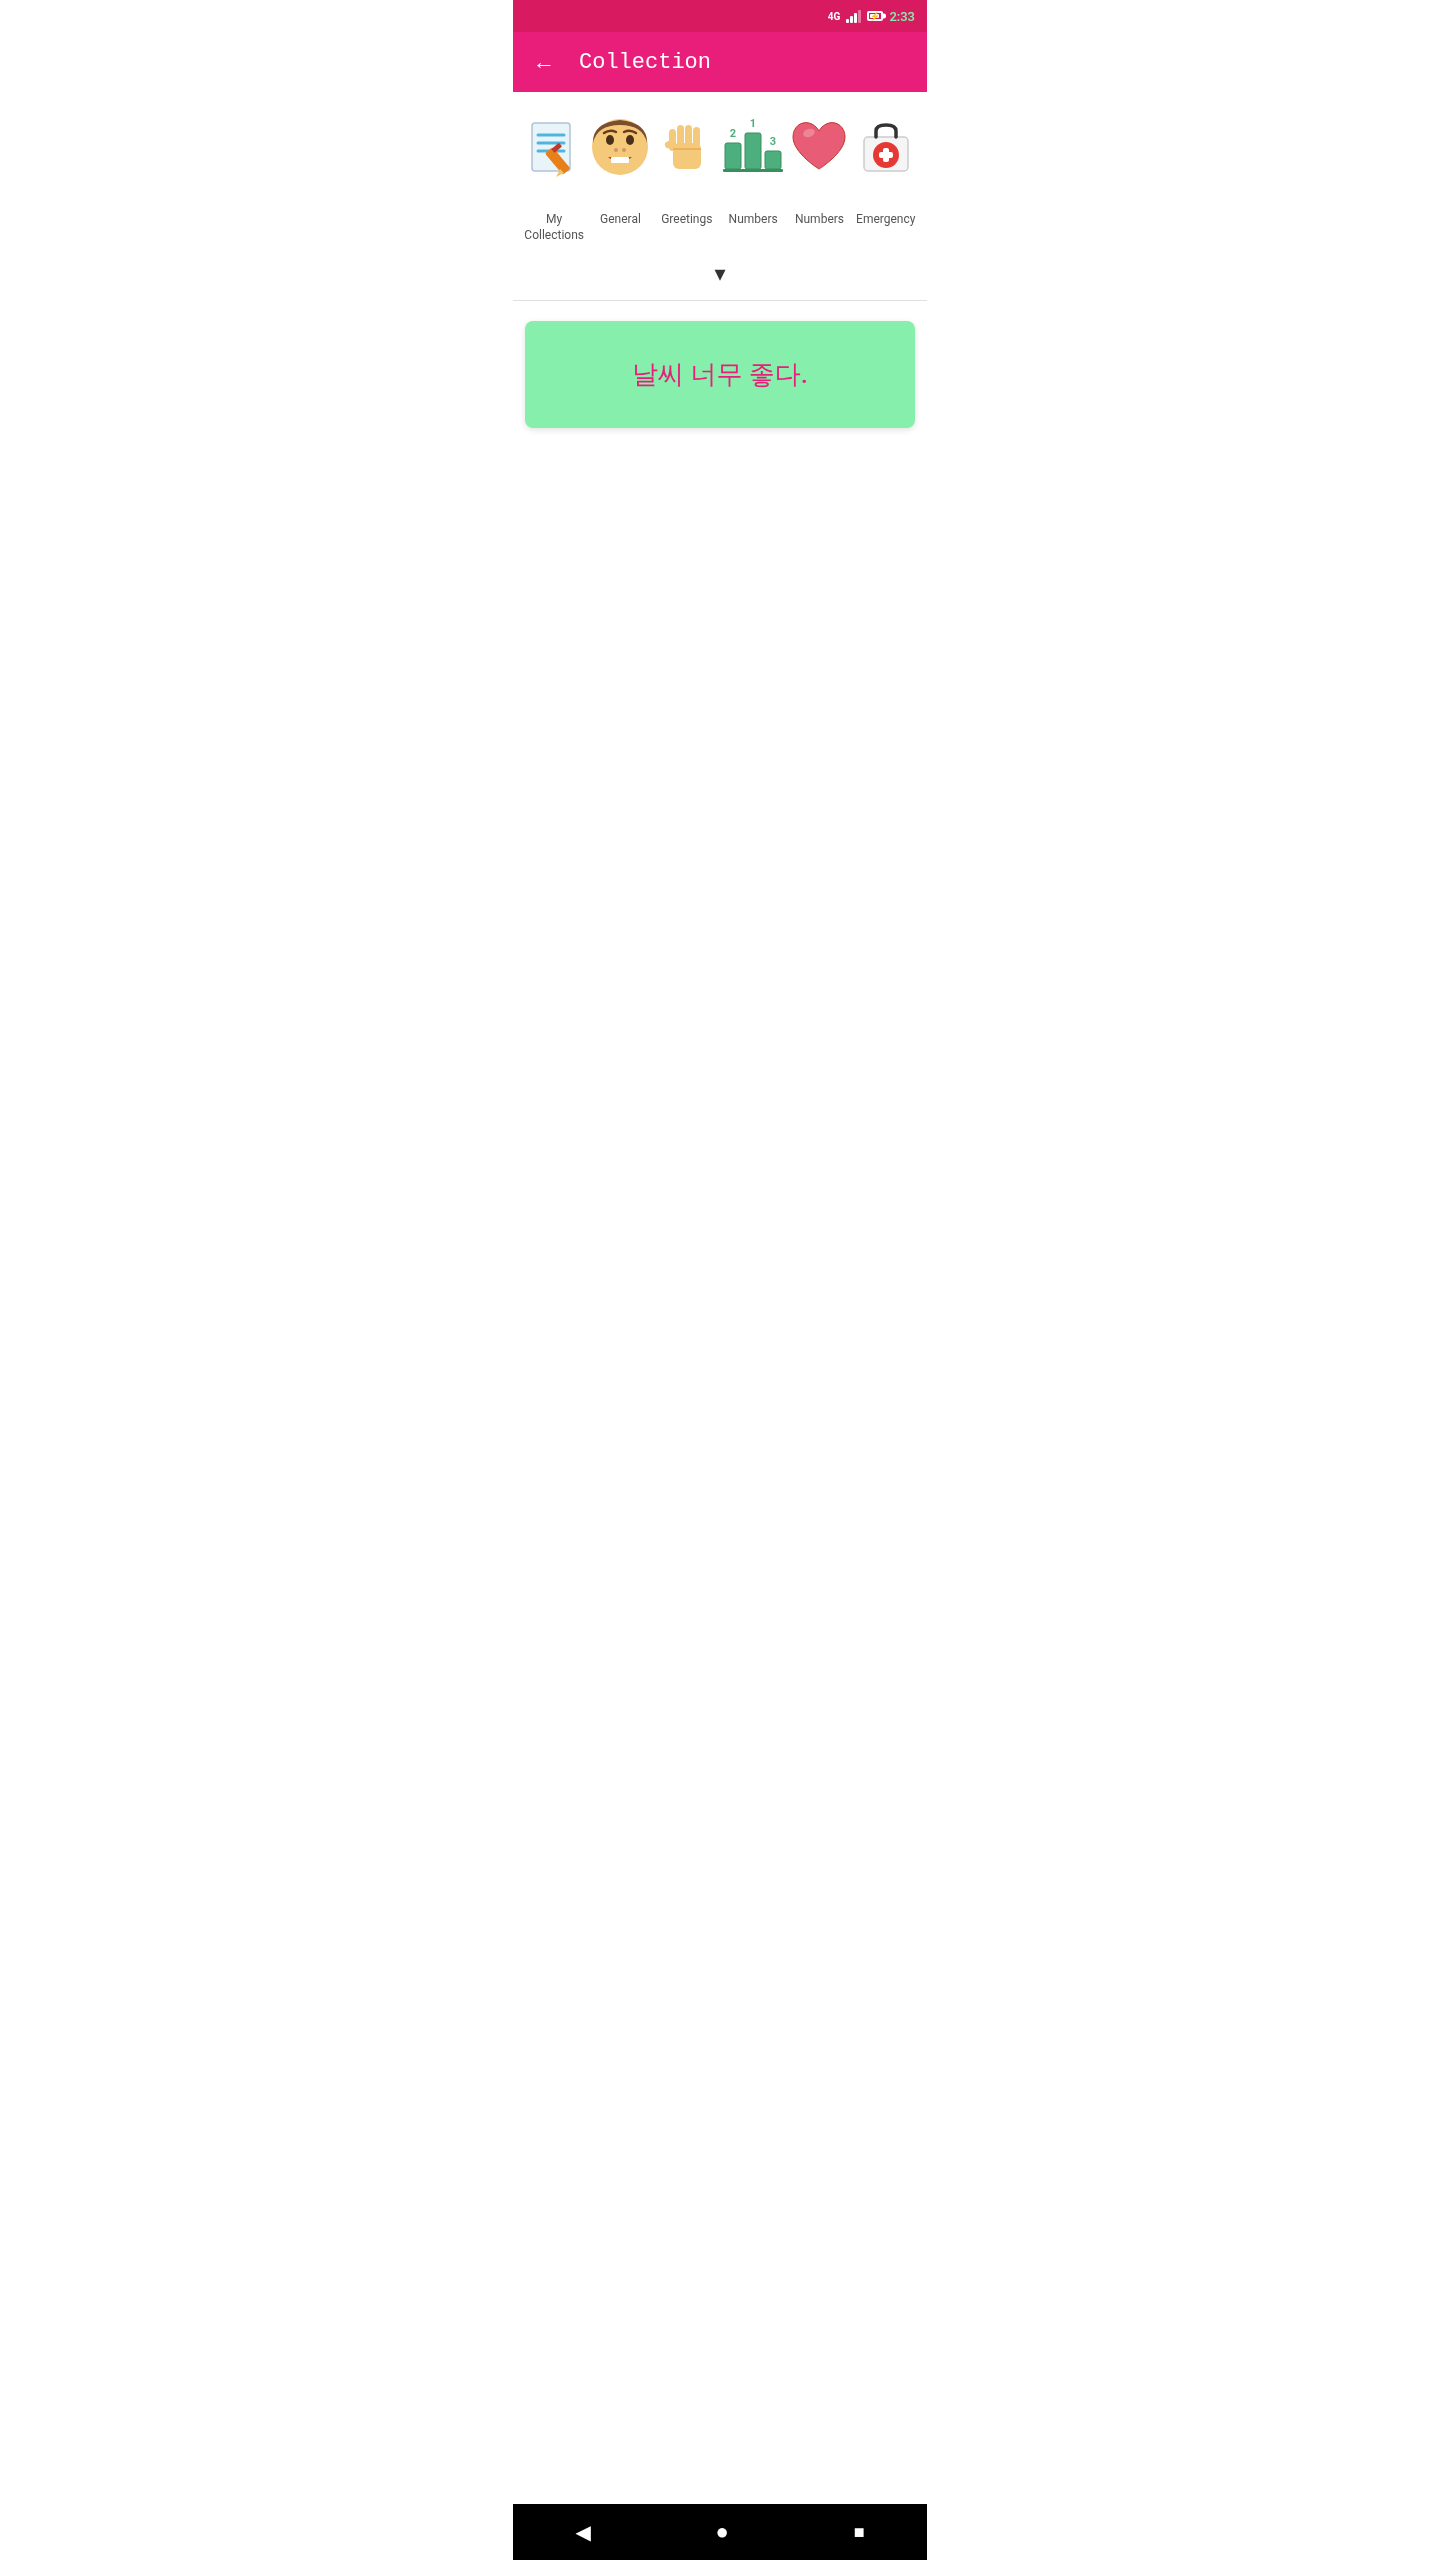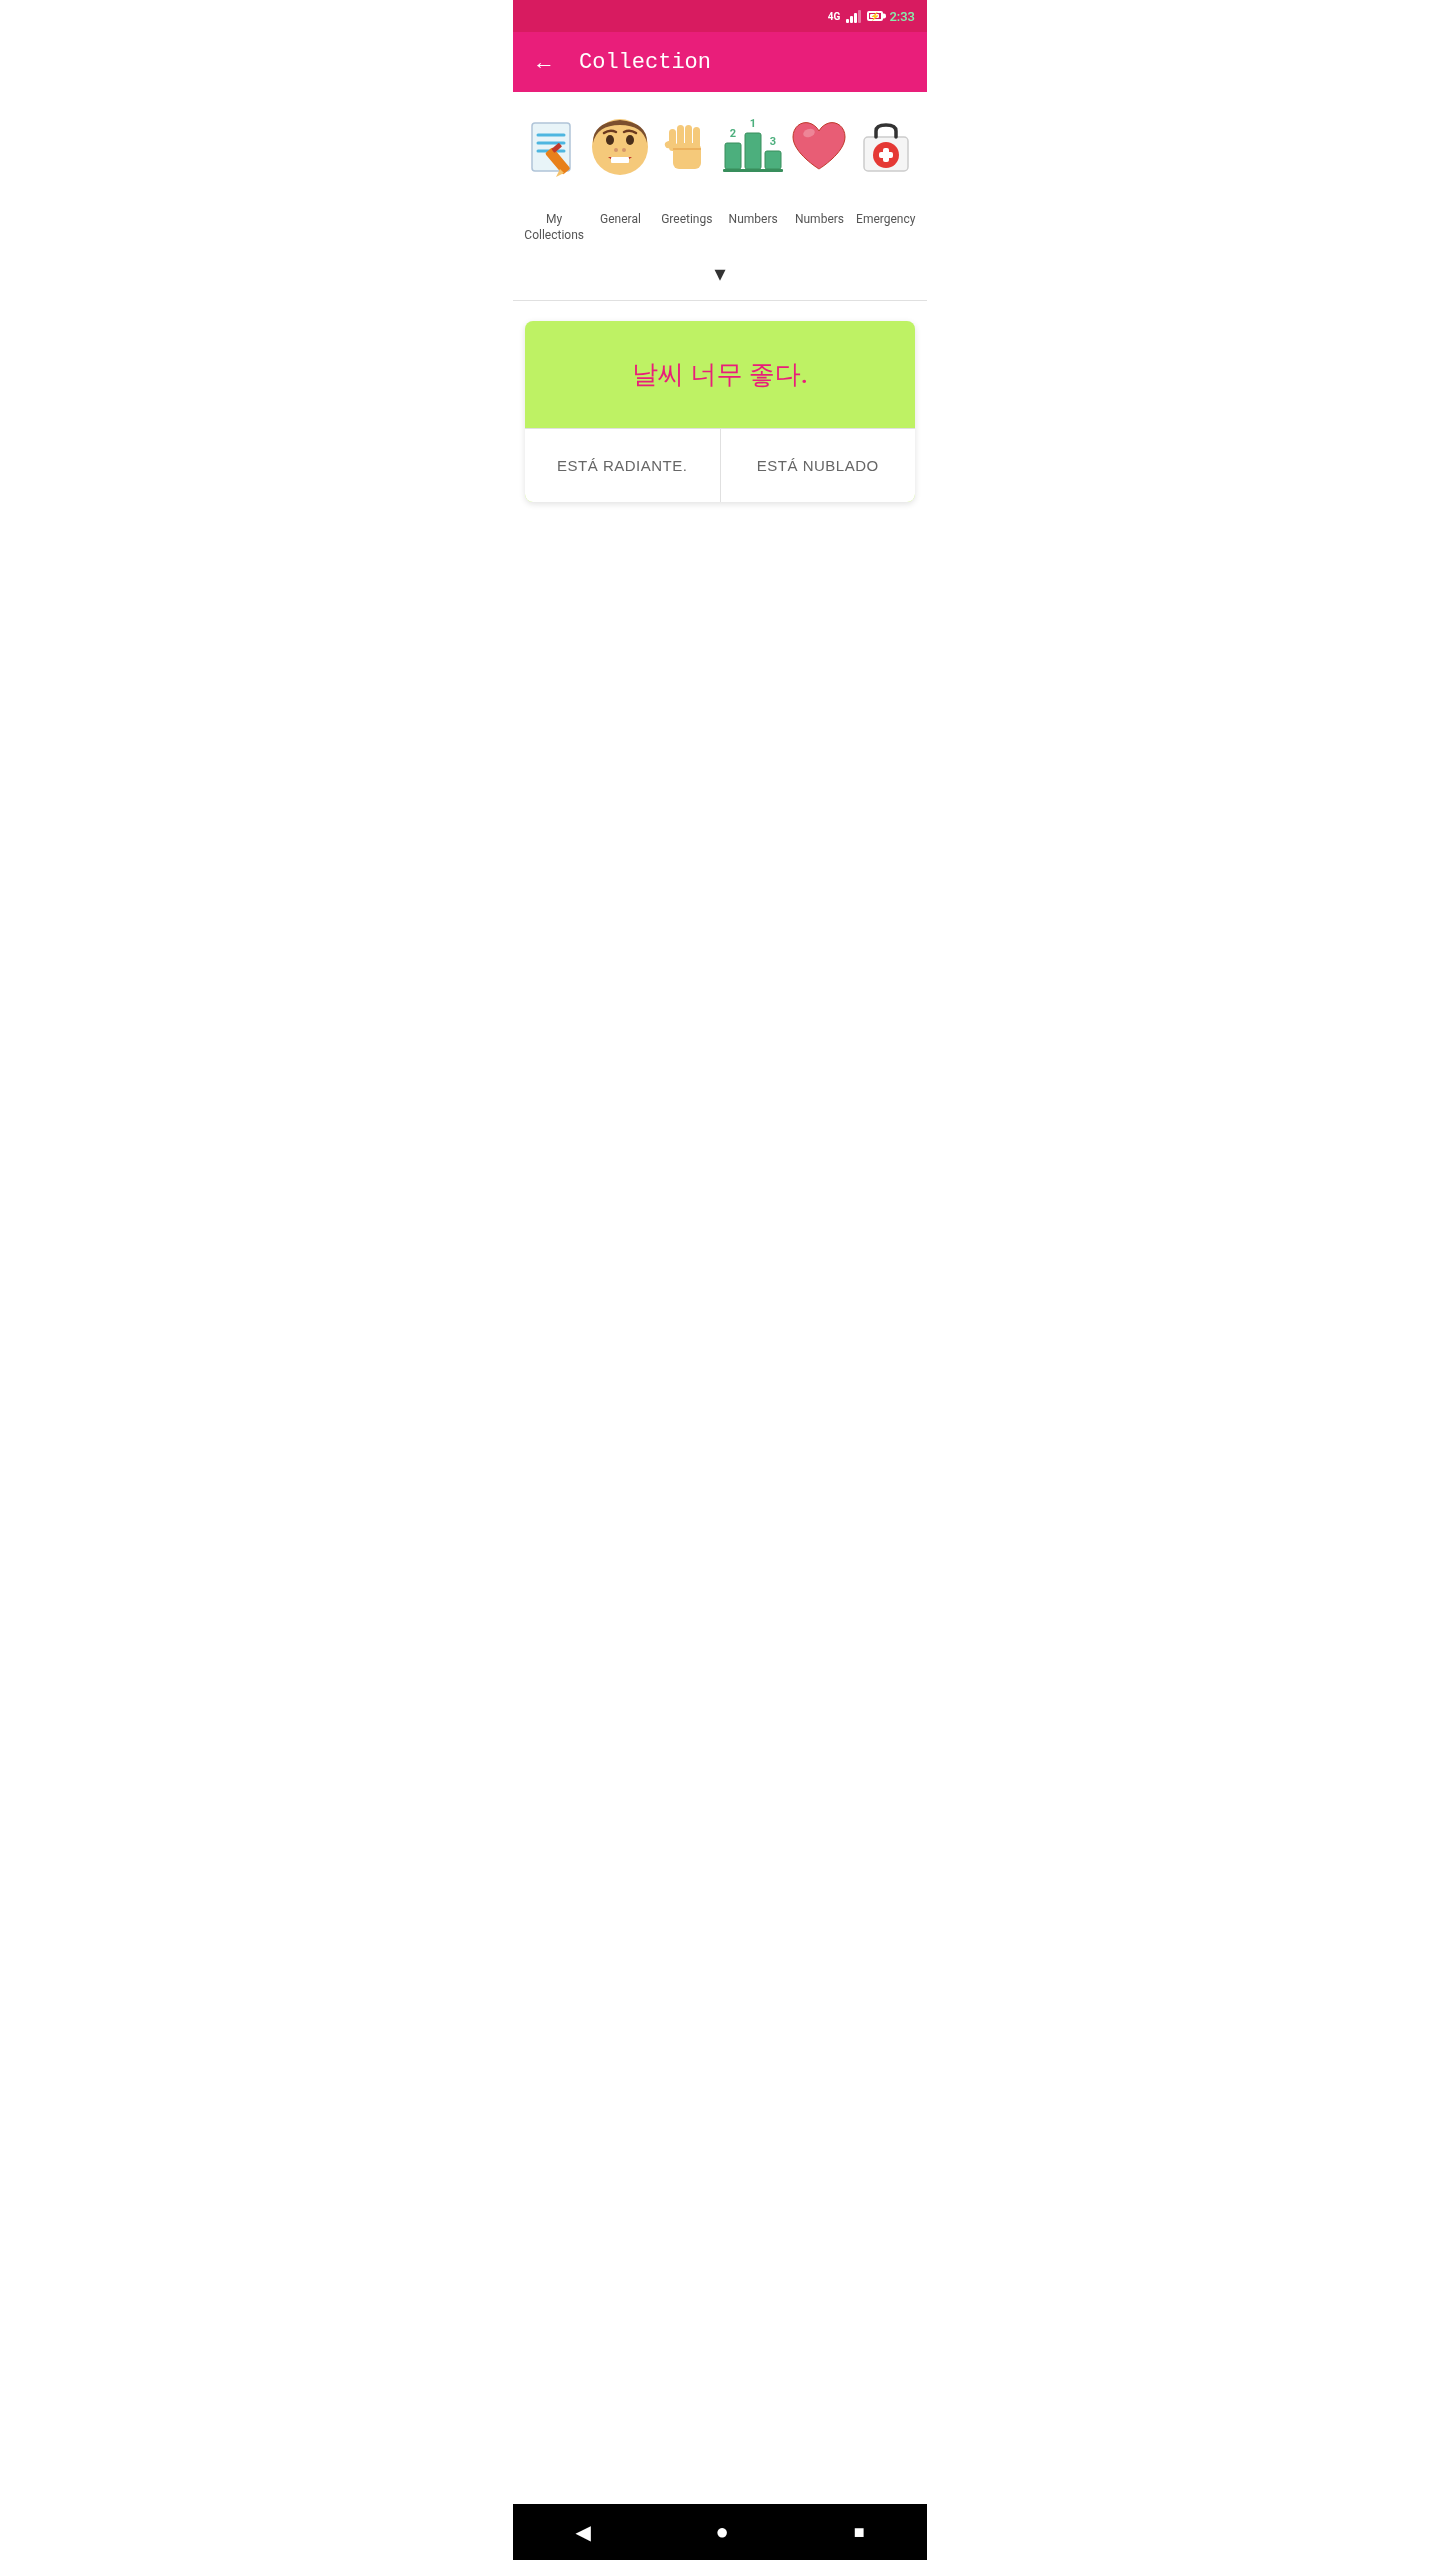--- a/index.html
+++ b/index.html
@@ -122,21 +122,21 @@
     }
 
     
     .divider {
       height: 1px;
       background: #e0e0e0;
     }
 
     
     .quiz-card {
-      background: #bef264;
+      background: #86efac;
       border-radius: 8px;
       box-shadow: 0 2px 6px rgba(0,0,0,0.12);
       margin: 20px 12px 0 12px;
       overflow: hidden;
     }
 
     .quiz-question {
       padding: 36px 20px 36px 20px;
       text-align: center;
     }
@@ -408,24 +408,20 @@
 <div class="chevron-row">
   <span class="chevron-down">▾</span>
 </div>
 
 <div class="divider"></div>
 
 <div class="quiz-card">
   <div class="quiz-question">
     <span class="quiz-question-text">날씨 너무 좋다.</span>
   </div>
-  <div class="quiz-answers">
-    <button class="quiz-answer-btn">ESTÁ RADIANTE.</button>
-    <button class="quiz-answer-btn">ESTÁ NUBLADO</button>
-  </div>
 </div>
 
 <div class="bottom-nav">
   <button class="nav-btn">
     <span style="color:white; font-size:20px;">◀</span>
   </button>
   <button class="nav-btn">
     <span style="color:white; font-size:22px;">●</span>
   </button>
   <button class="nav-btn">

